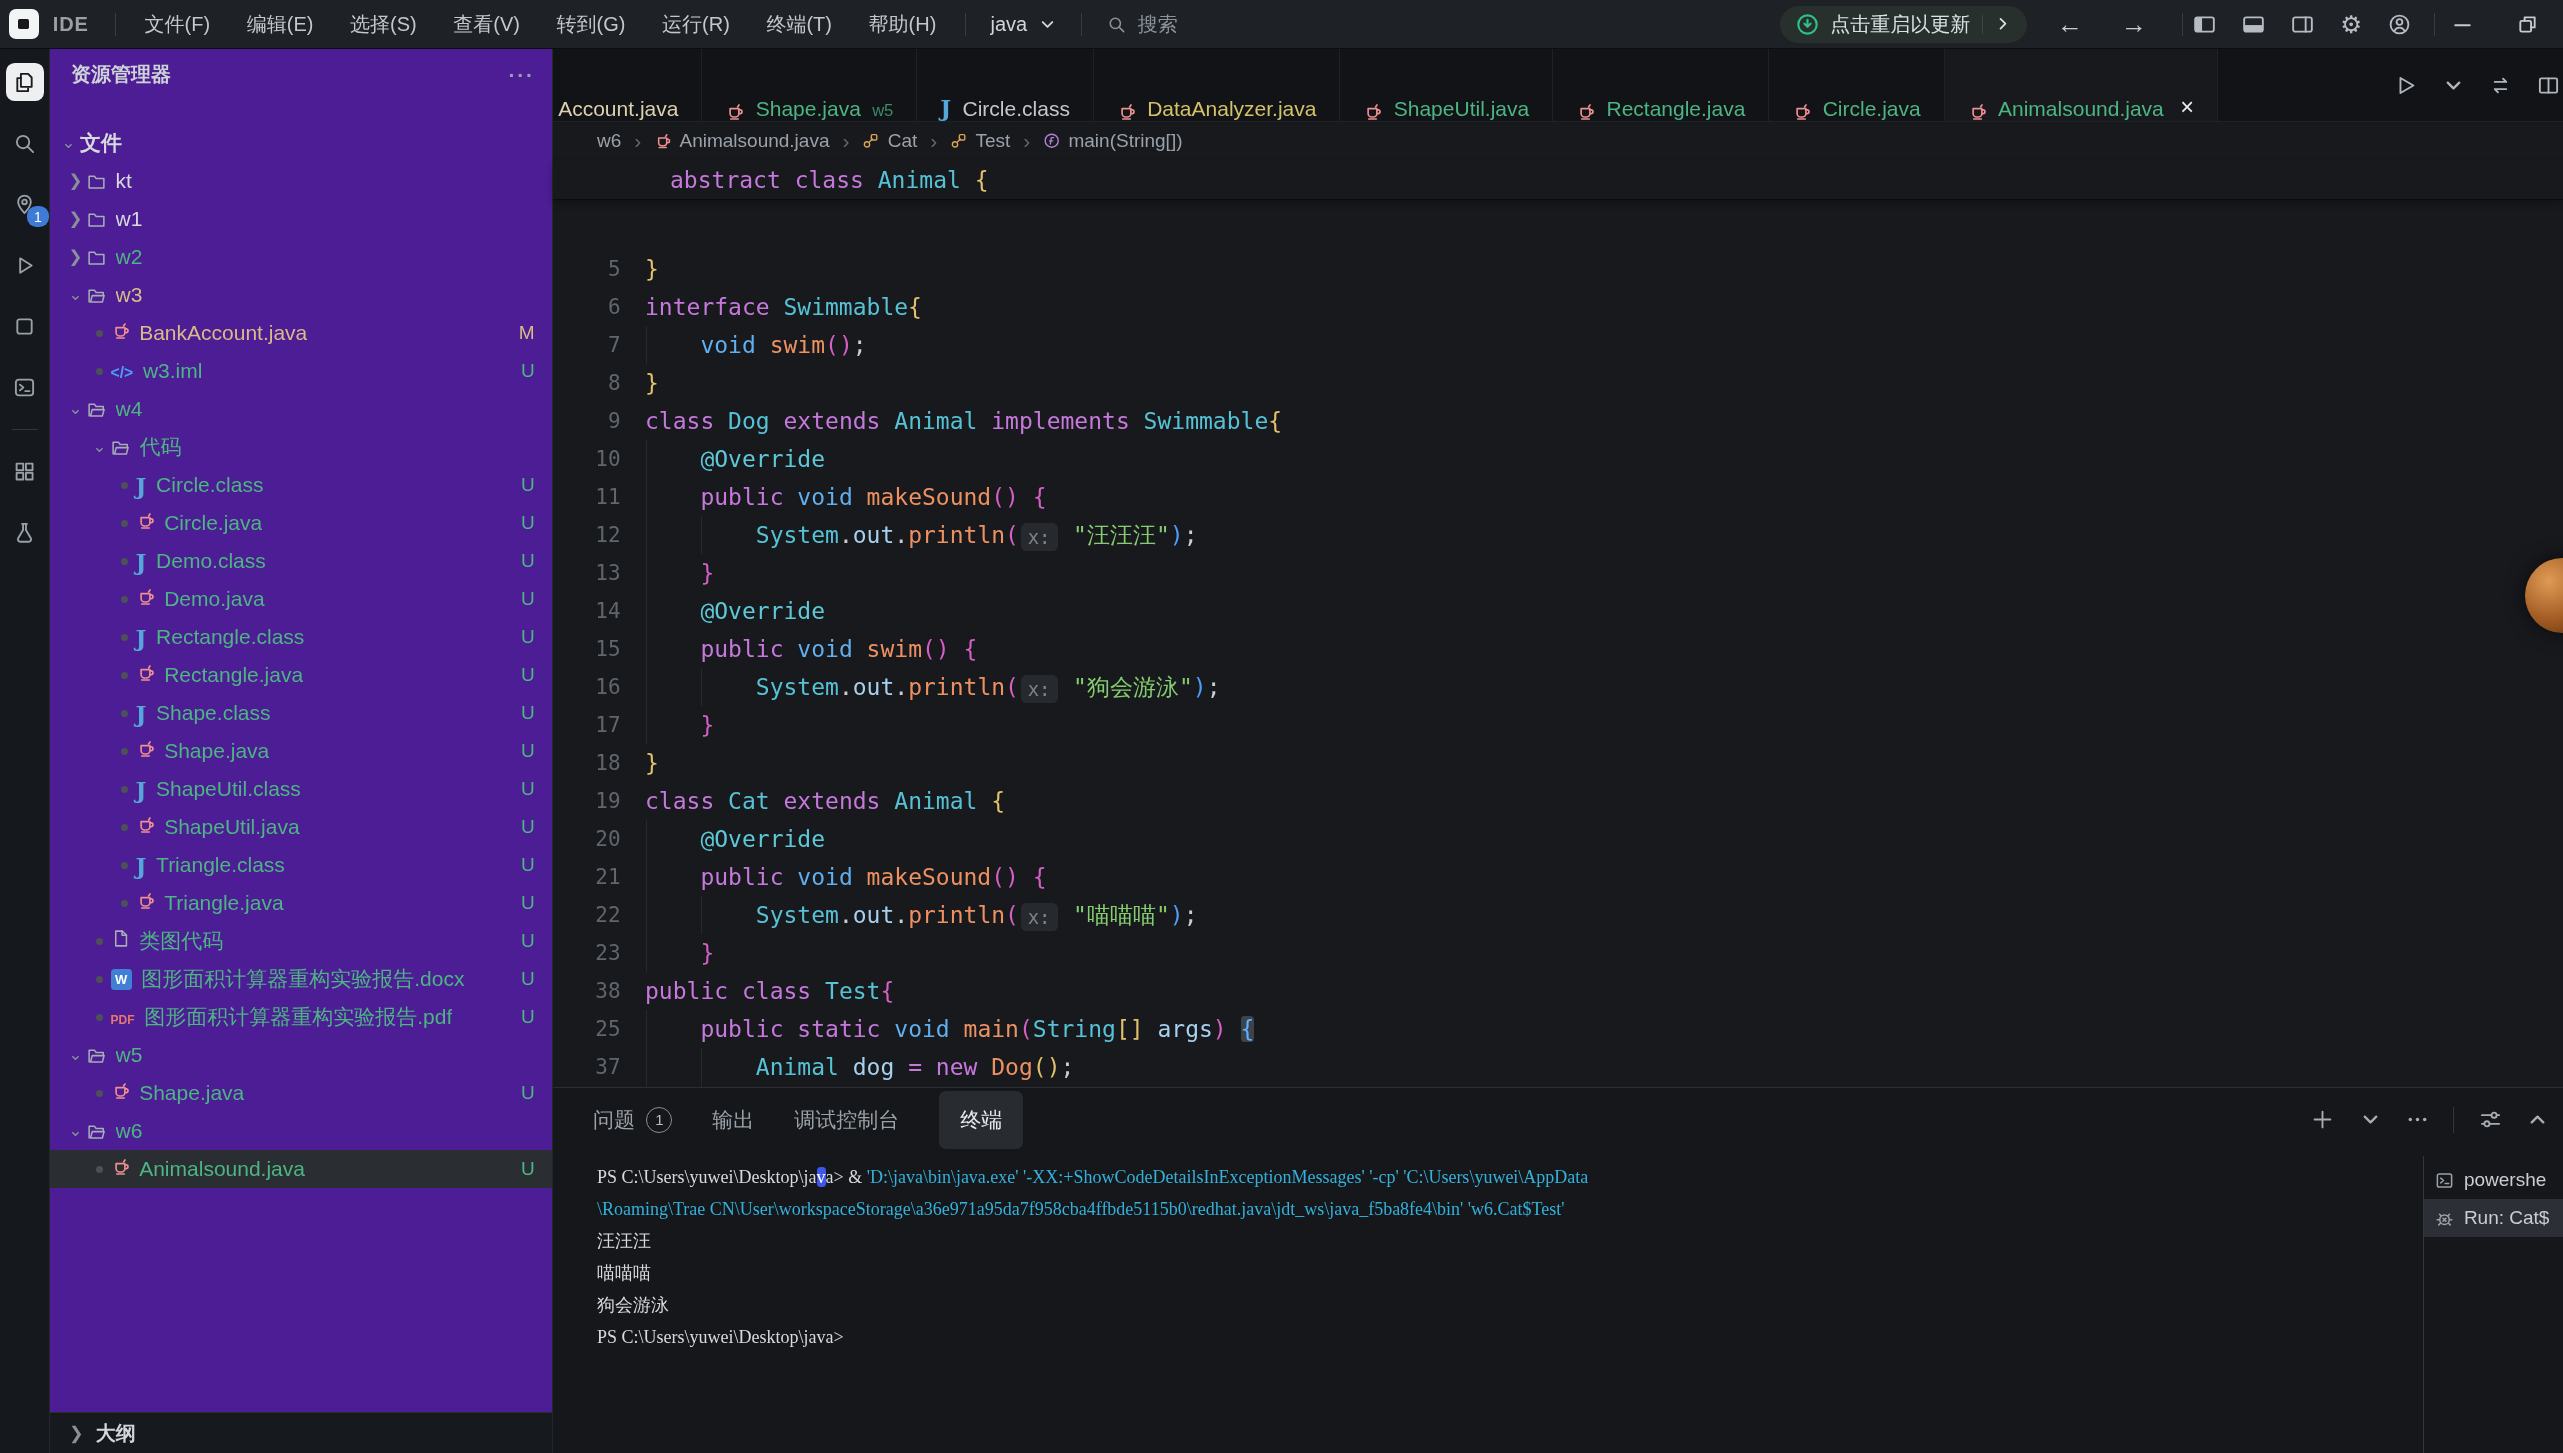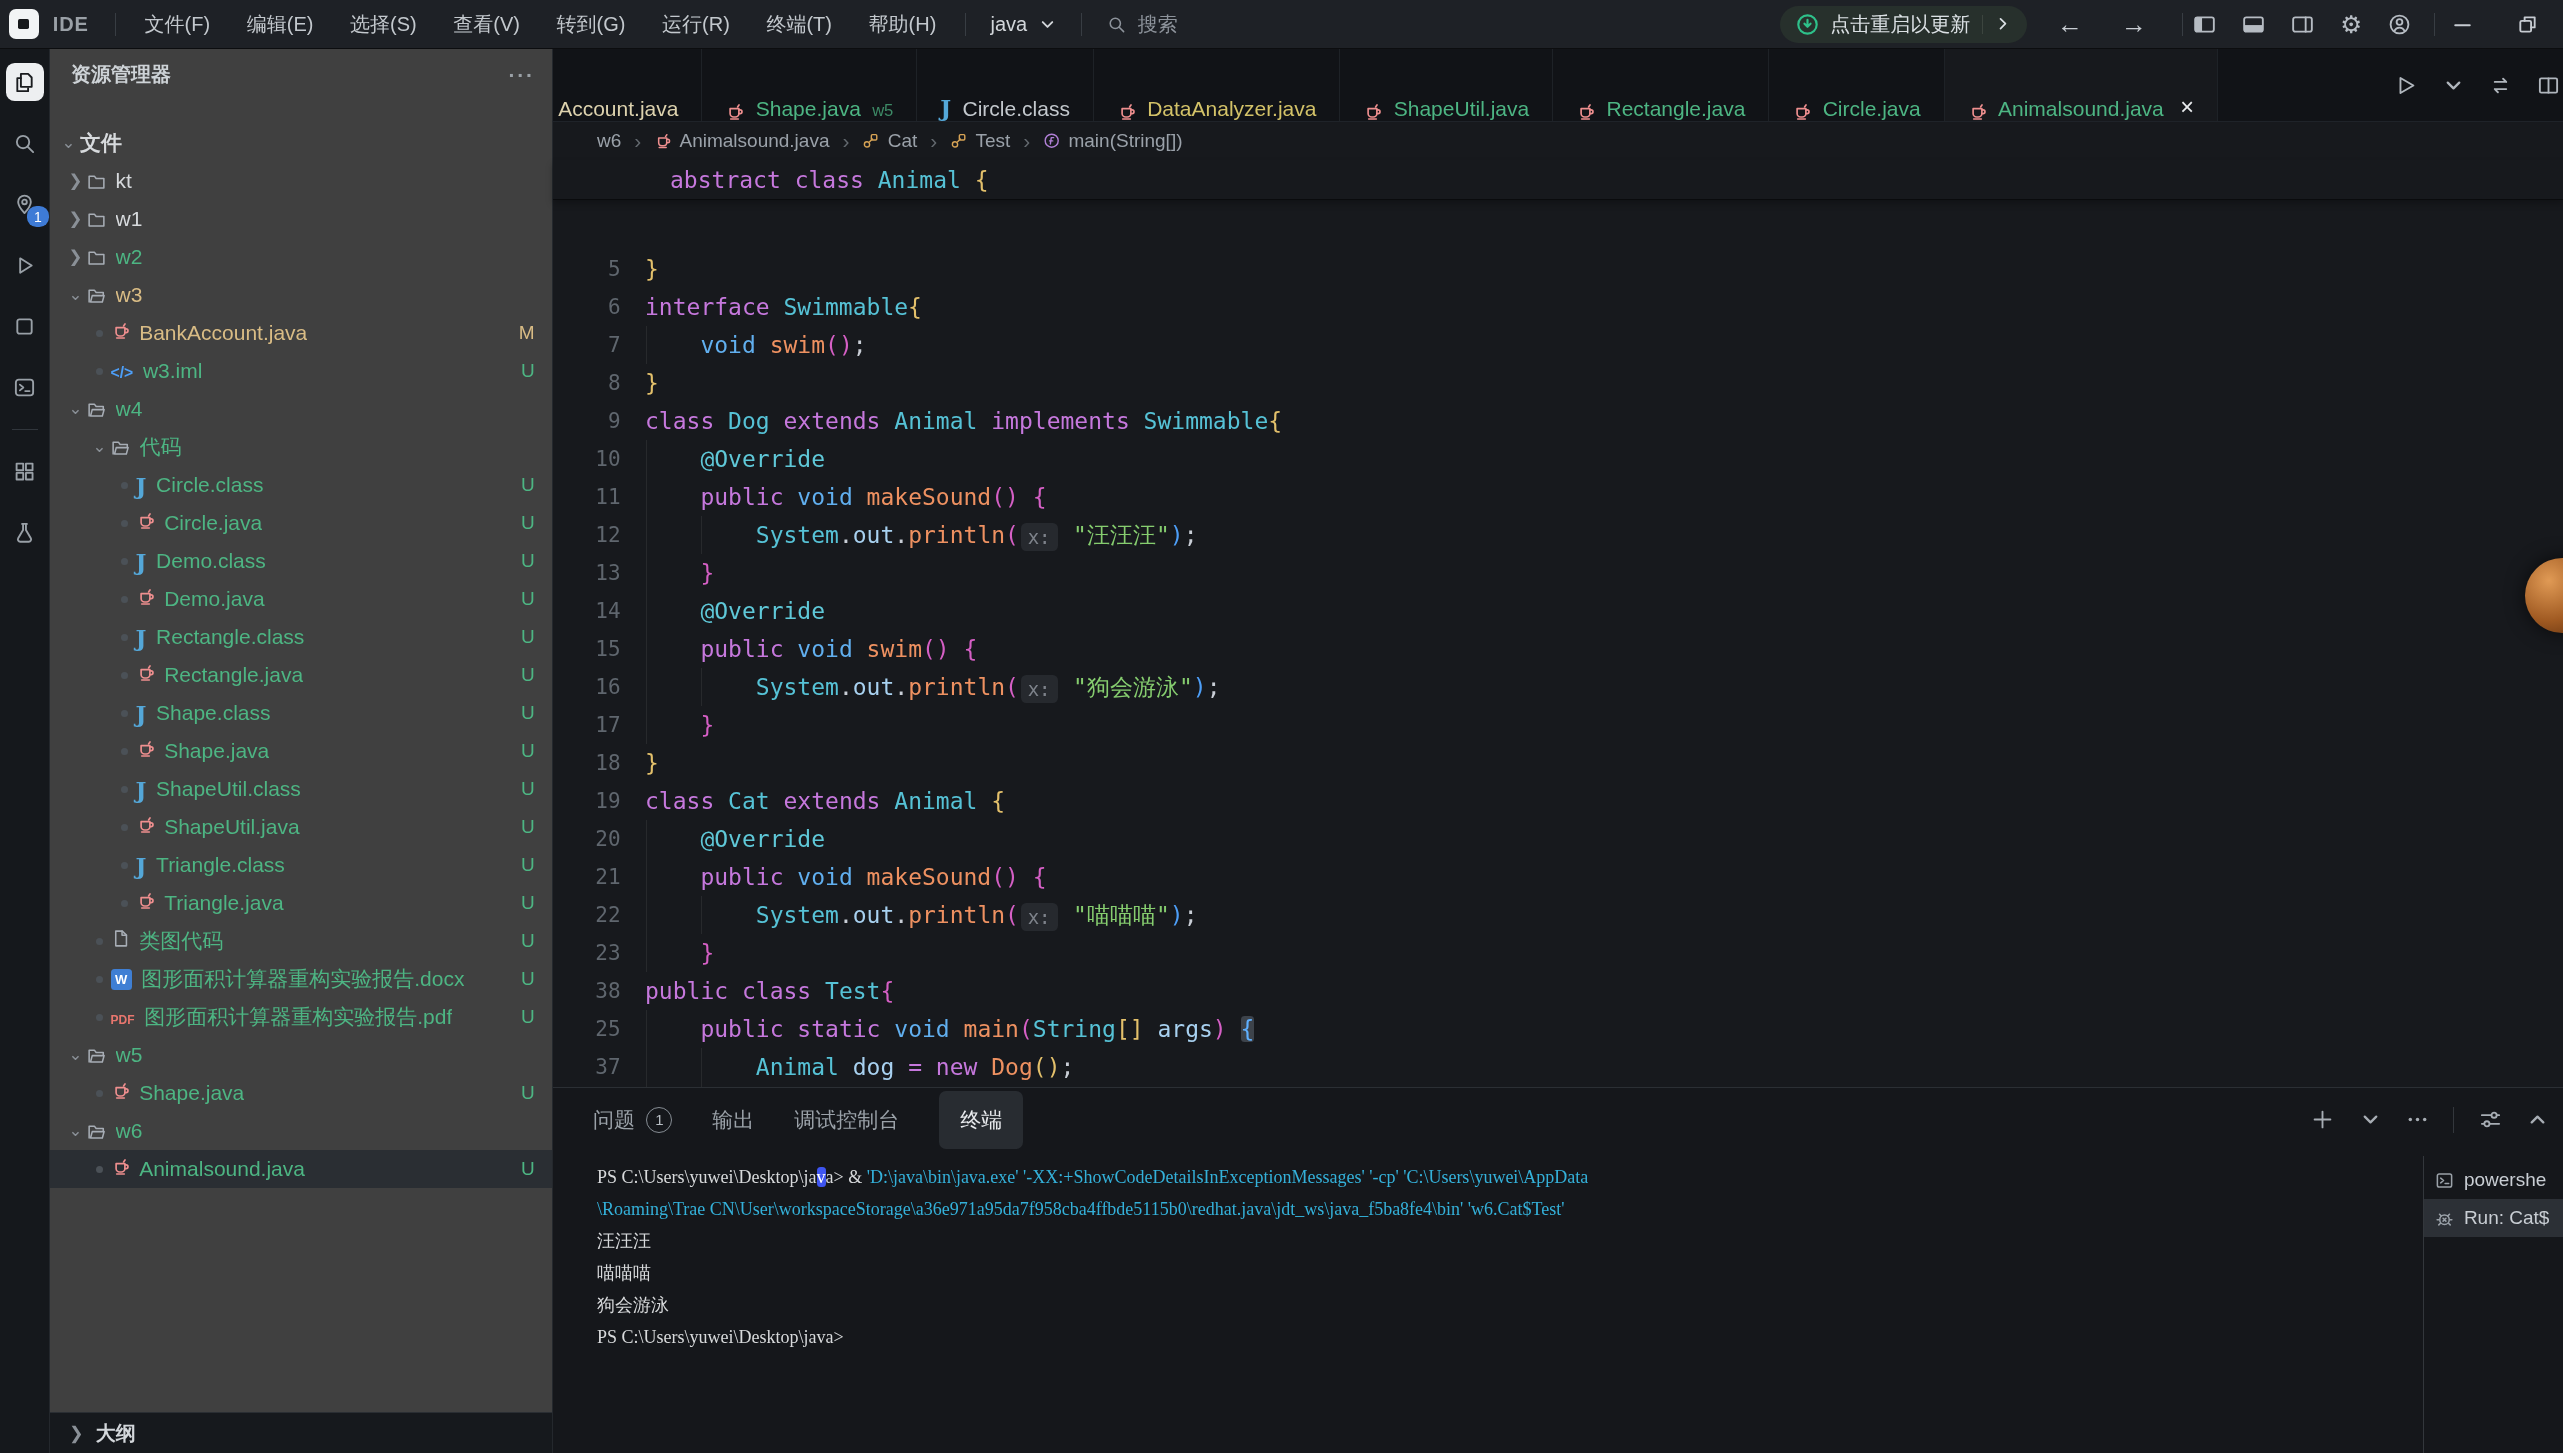--- a/index.html
+++ b/index.html
@@ -28,21 +28,21 @@
   .gear-glyph { font-size:24.4px; }
 
   
   .activitybar { position:absolute; left:0; top:49px; bottom:0; width:50px; background:#15181c; border-right:0.9px solid #24282d; display:flex; flex-direction:column; align-items:center; padding-top:14px; gap:23px; }
   .act-item { width:38px; height:38px; display:flex; align-items:center; justify-content:center; color:#99a0a7; position:relative; flex:none; }
   .act-item.active { background:#edeff1; border-radius:8.7px; color:#1a1c1f; }
   .act-badge { position:absolute; right:-5.2px; bottom:-4.4px; background:#3e7bd6; color:#fff; font-size:14px; padding:2.6px 7px; border-radius:9.6px; }
   .act-div { width:26px; height:0.9px; background:#31363c; flex:none; }
 
   
-  .sidebar { position:absolute; left:50px; top:49px; width:503px; bottom:0; background:#404040; border-right:0.9px solid #24282d; overflow:hidden; }
+  .sidebar { position:absolute; left:50px; top:49px; width:503px; bottom:0; background:#4c1d95; border-right:0.9px solid #24282d; overflow:hidden; }
   .side-header { height:44px; display:flex; align-items:center; padding:7px 17.4px 0 21px; font-size:20px; font-weight:bold; color:#ced3d7; }
   .side-header .more { margin-left:auto; color:#9aa0a6; letter-spacing:1.7px; font-size:21px; }
   .tree { margin-top:31px; }
   .tree-row { height:38px; display:flex; align-items:center; font-size:21px; position:relative; }
   .tree-row.selected { background:#2a2e33; }
   .tr-chev { width:23px; color:#8a9097; flex:none; display:flex; justify-content:center; }
   .tr-dot { width:7px; height:7px; border-radius:50%; background:#4b5157; margin:0 7.8px; flex:none; }
   .tr-icon { margin-right:9.6px; flex:none; }
   .tr-label { white-space:nowrap; overflow:hidden; }
   .tr-label.bold { font-weight:bold; }

